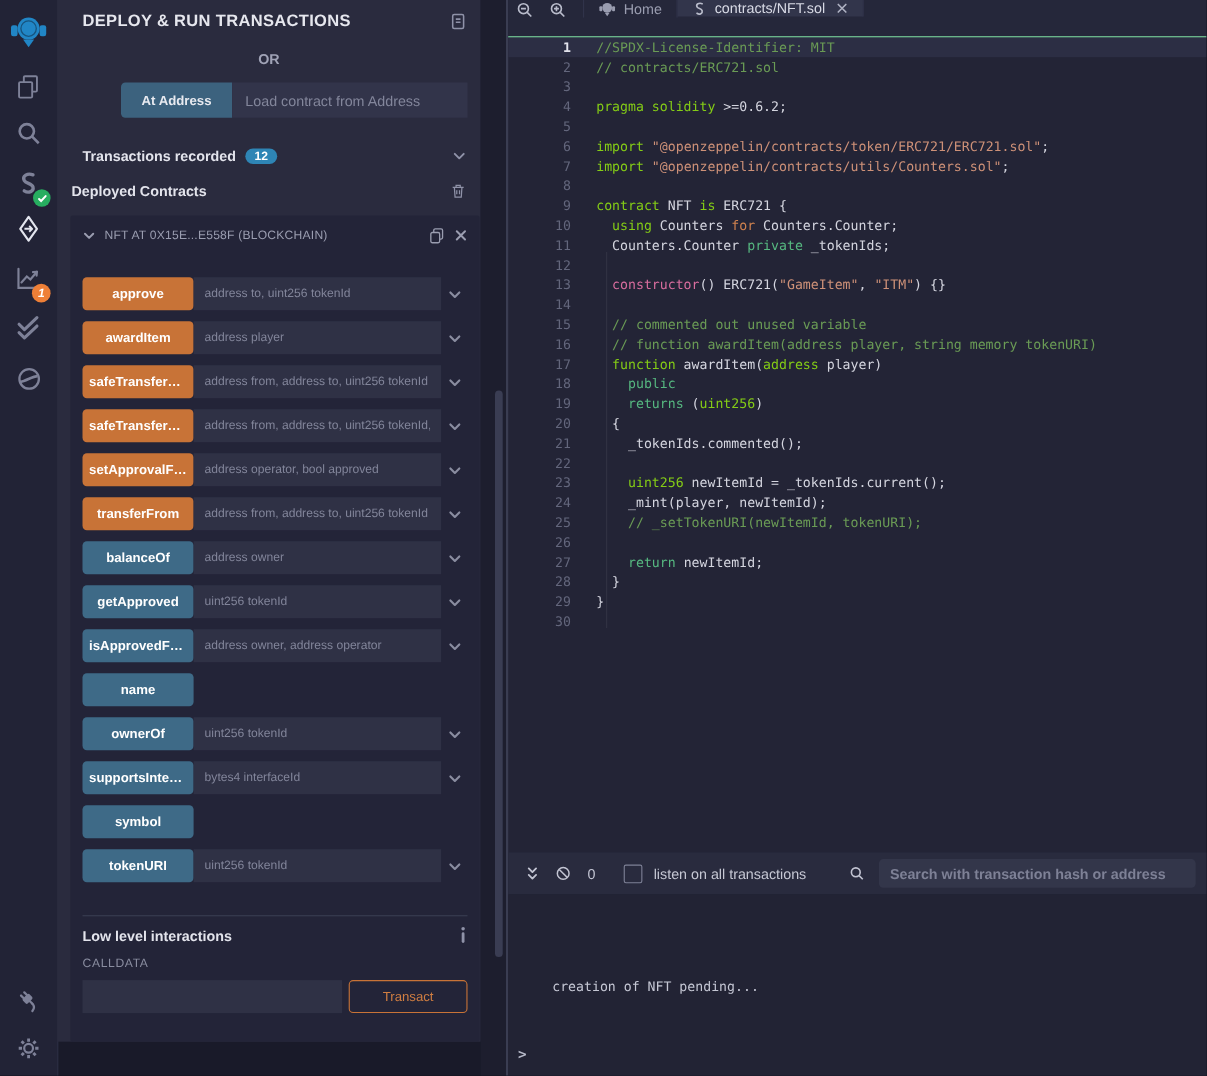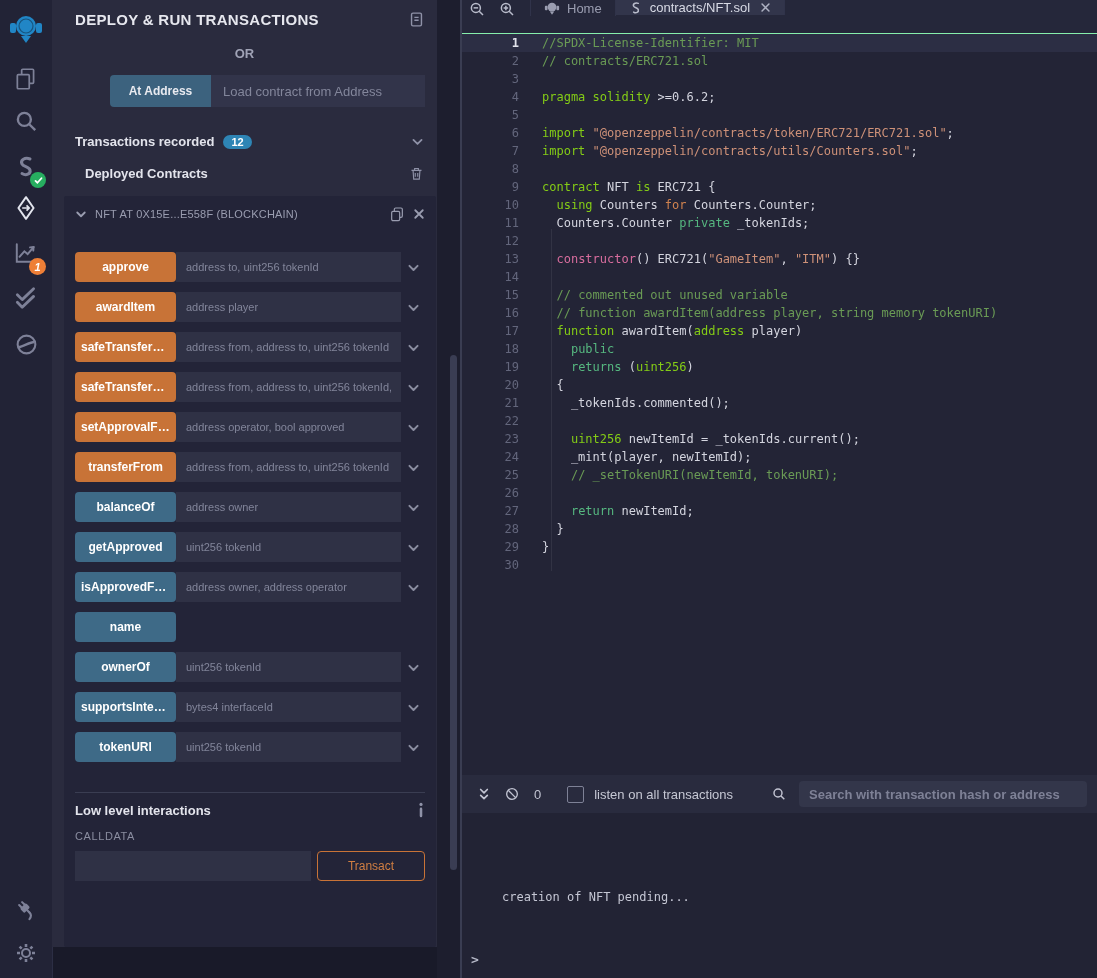--- a/index.html
+++ b/index.html
@@ -21,21 +21,21 @@
   .ataddr{position:absolute;left:23px;width:350px;top:75px;height:32px;display:flex;}
   .ataddr button{flex:none;width:101px;background:#3c627e;color:#e8eaf0;border:none;border-radius:4px 0 0 4px;
                  font-size:12px;font-weight:bold;font-family:inherit;margin-left:35px;}
   .ataddr input{flex:1;background:#32344a;border:none;color:#cfd1dd;padding:0 12px;font-size:13px;min-width:0;font-family:inherit;}
   .ataddr input::placeholder{color:#83869b;}
   .txrow{position:absolute;left:23px;right:13px;top:134px;display:flex;align-items:center;}
   .txrow .lbl{color:#e3e4ec;font-size:13px;font-weight:bold;}
   .pill{margin-left:9px;background:#2e85b5;color:#fff;font-size:11px;font-weight:bold;border-radius:8px;padding:1px 8px;}
   .sp{flex:1;}
   .icon-grey{color:#8f92a8;}
-  .dcrow{position:absolute;left:33px;right:13px;top:166px;display:flex;align-items:center;}
+  .dcrow{position:absolute;left:13px;right:13px;top:166px;display:flex;align-items:center;}
   .dcrow .lbl{color:#e3e4ec;font-size:13px;font-weight:bold;}
   
   .card{position:absolute;left:12px;top:196px;width:372px;height:751px;background:#232438;border-radius:2px;}
   .card-head{display:flex;align-items:center;padding:10px 11px 0 11px;gap:8px;color:#9a9db0;}
   .card-title{flex:1;font-size:11px;letter-spacing:.2px;white-space:nowrap;overflow:hidden;}
   #fn-rows{margin-top:30px;}
   .fn-row{display:flex;align-items:center;height:30px;margin:0 11px 10px 11px;}
   .fn-btn{flex:none;width:101px;height:30px;border:none;border-radius:4px;color:#fff;font-weight:bold;font-size:12px;
           font-family:inherit;white-space:nowrap;overflow:hidden;text-overflow:ellipsis;padding:0 6px;cursor:pointer;}
   .fn-btn.write{background:#c87337;}
@@ -327,20 +327,23 @@
           <div class="fn-row">
             <button class="fn-btn view">supportsInterf...</button>
             <input class="fn-input" placeholder="bytes4 interfaceId" style="">
             <span class="chevc">
               <svg width="13" height="13" viewBox="0 0 16 16" fill="none" stroke="currentColor" stroke-width="2.4" stroke-linecap="round" stroke-linejoin="round">
                 <path d="M3 6 l5 5 5 -5"></path>
               </svg>
             </span>
           </div>
           <div class="fn-row">
+            <button class="fn-btn view">symbol</button>
+          </div>
+          <div class="fn-row">
             <button class="fn-btn view">tokenURI</button>
             <input class="fn-input" placeholder="uint256 tokenId" style="">
             <span class="chevc">
               <svg width="13" height="13" viewBox="0 0 16 16" fill="none" stroke="currentColor" stroke-width="2.4" stroke-linecap="round" stroke-linejoin="round">
                 <path d="M3 6 l5 5 5 -5"></path>
               </svg>
             </span>
           </div>
         </div>
 

